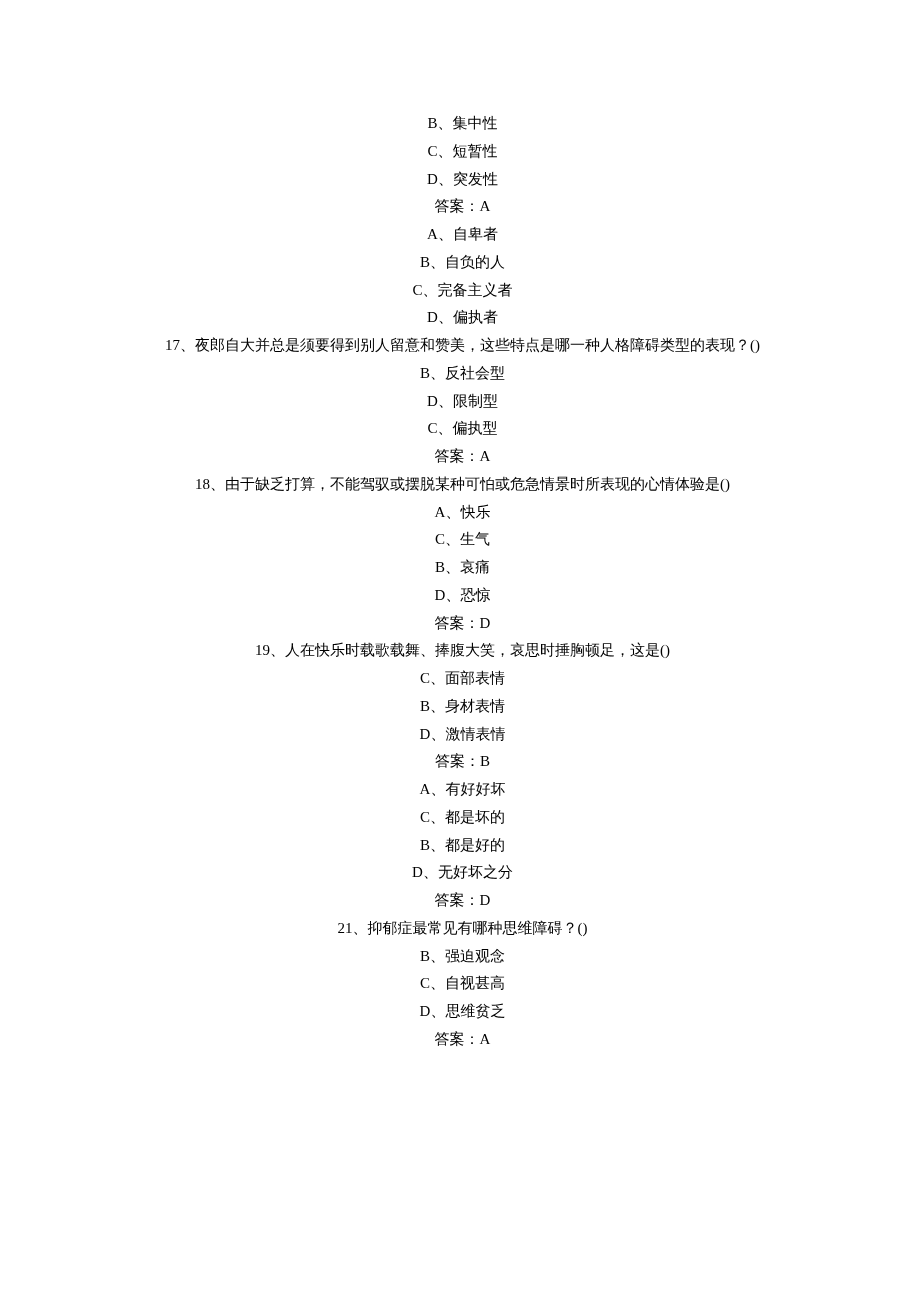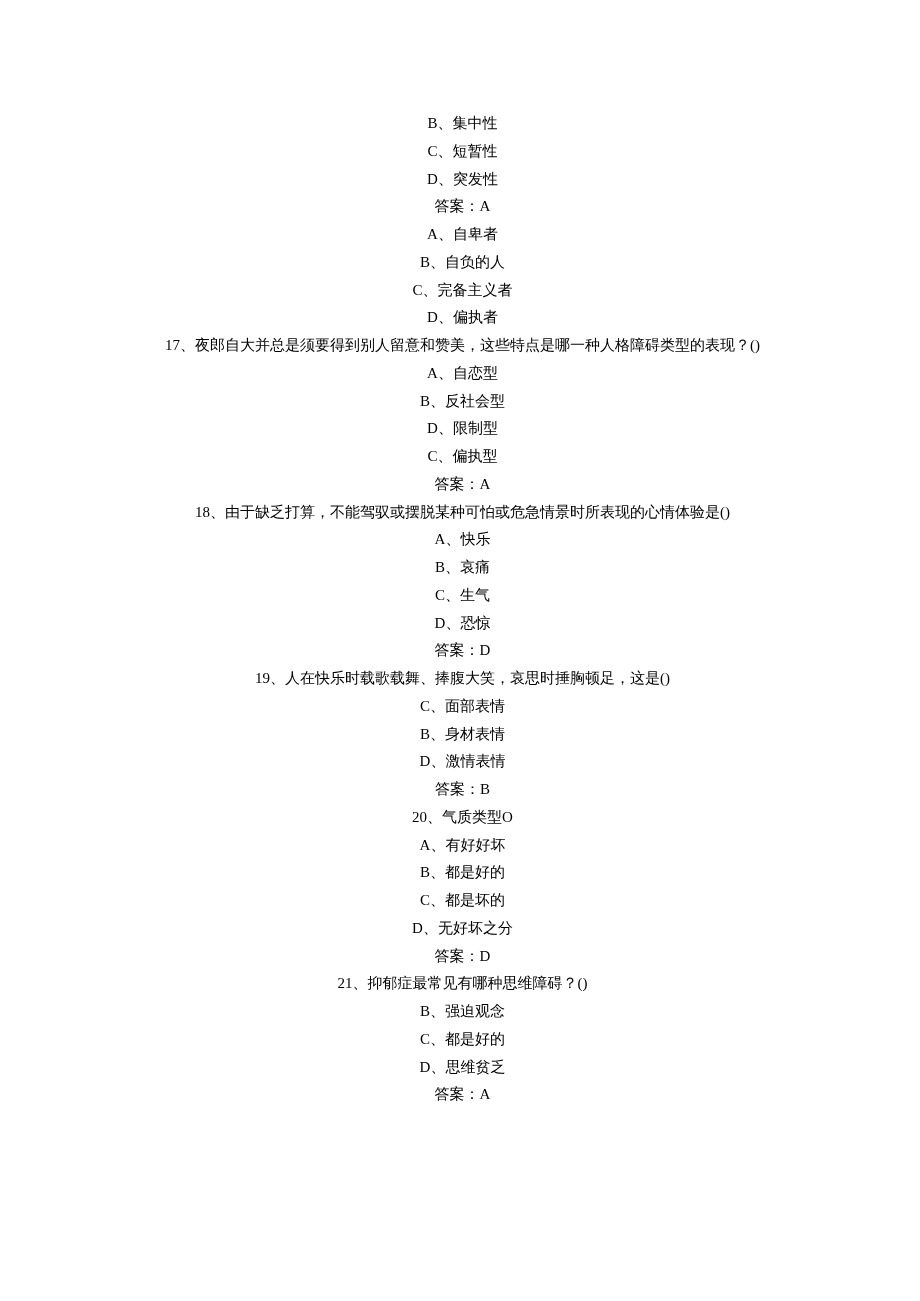--- a/index.html
+++ b/index.html
@@ -28,40 +28,38 @@
 <div class="page">
   <div class="line">B、集中性</div>
   <div class="line">C、短暂性</div>
   <div class="line">D、突发性</div>
   <div class="line">答案：A</div>
   <div class="line">A、自卑者</div>
   <div class="line">B、自负的人</div>
   <div class="line">C、完备主义者</div>
   <div class="line">D、偏执者</div>
   <div class="line">17、夜郎自大并总是须要得到别人留意和赞美，这些特点是哪一种人格障碍类型的表现？()</div>
-  <div class="line">A、自恋型</div>
   <div class="line">B、反社会型</div>
   <div class="line">D、限制型</div>
   <div class="line">C、偏执型</div>
   <div class="line">答案：A</div>
   <div class="line">18、由于缺乏打算，不能驾驭或摆脱某种可怕或危急情景时所表现的心情体验是()</div>
   <div class="line">A、快乐</div>
+  <div class="line">C、生气</div>
   <div class="line">B、哀痛</div>
-  <div class="line">C、生气</div>
   <div class="line">D、恐惊</div>
   <div class="line">答案：D</div>
   <div class="line">19、人在快乐时载歌载舞、捧腹大笑，哀思时捶胸顿足，这是()</div>
   <div class="line">C、面部表情</div>
   <div class="line">B、身材表情</div>
   <div class="line">D、激情表情</div>
   <div class="line">答案：B</div>
-  <div class="line">20、气质类型O</div>
   <div class="line">A、有好好坏</div>
+  <div class="line">C、都是坏的</div>
   <div class="line">B、都是好的</div>
-  <div class="line">C、都是坏的</div>
   <div class="line">D、无好坏之分</div>
   <div class="line">答案：D</div>
   <div class="line">21、抑郁症最常见有哪种思维障碍？()</div>
   <div class="line">B、强迫观念</div>
-  <div class="line">C、都是好的</div>
+  <div class="line">C、自视甚高</div>
   <div class="line">D、思维贫乏</div>
   <div class="line">答案：A</div>
 </div>
 
 </body></html>

